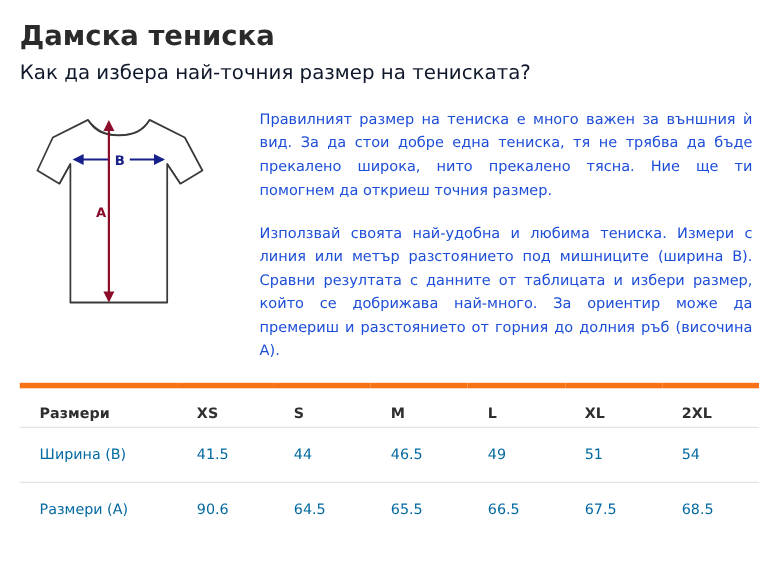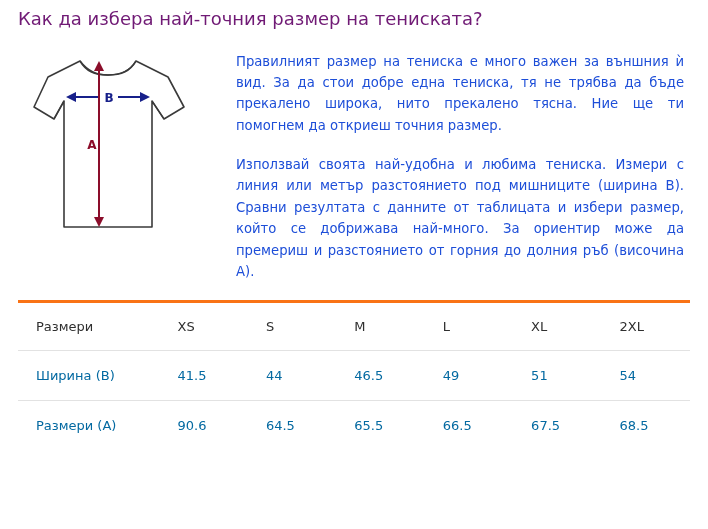--- a/index.html
+++ b/index.html
@@ -24,21 +24,21 @@
   .title {
     font-size: 25px;
     font-weight: bold;
     color: #2b2b2b;
     letter-spacing: 0px;
     margin: 18px 0 0 0;
     line-height: 1.2;
   }
   .subtitle {
     font-size: 18px;
-    color: #701a75;
+    color: #0f172a;
     font-weight: normal;
     margin: 8px 0 0 0;
     line-height: 1.25;
   }
   .content {
     display: flex;
     margin-top: 18px;
   }
   .figure {
     width: 200px;
@@ -73,26 +73,26 @@
   }
   .size-table th,
   .size-table td {
     text-align: left;
     padding: 17px 0 17px 18px;
     border-top: 1px solid #e2e2e2;
     color: #0369a1;
     font-weight: normal;
   }
   .size-table thead th {
-    border-top: 3px solid #f97316;
+    border-top: 5px solid #f97316;
     border-bottom: none;
-    font-weight: normal;
+    font-weight: bold;
     color: #2f2f2f;
     padding-top: 16px;
-    padding-bottom: 16px;
+    padding-bottom: 4px;
   }
   .size-table thead th.first,
   .size-table tbody td.first {
     width: 150px;
   }
   .size-table thead th.col,
   .size-table tbody td.col {
     width: 87px;
   }
   .size-table tbody tr td {
@@ -100,20 +100,21 @@
   }
   .size-table tbody td.first {
     font-weight: normal;
   }
 </style>
 </head>
 <body>
 
 <div class="page">
 
+  <h1 class="title">Дамска тениска</h1>
   <h2 class="subtitle">Как да избера най-точния размер на тениската?</h2>
 
   <div class="content">
 
     <div class="figure">
       <svg width="200" height="195" viewBox="0 0 200 195">
 
         <path d="M62 12 L30 28 L16 58 L36 70 L46 52 L46 178 L134 178 L134 52 L146 70 L166 58 L150 28 L118 12
                  C112 22 104 26 90 26 C76 26 68 22 62 12 Z" fill="#ffffff" stroke="#3a3a3a" stroke-width="1.6" stroke-linejoin="round"></path>
 

